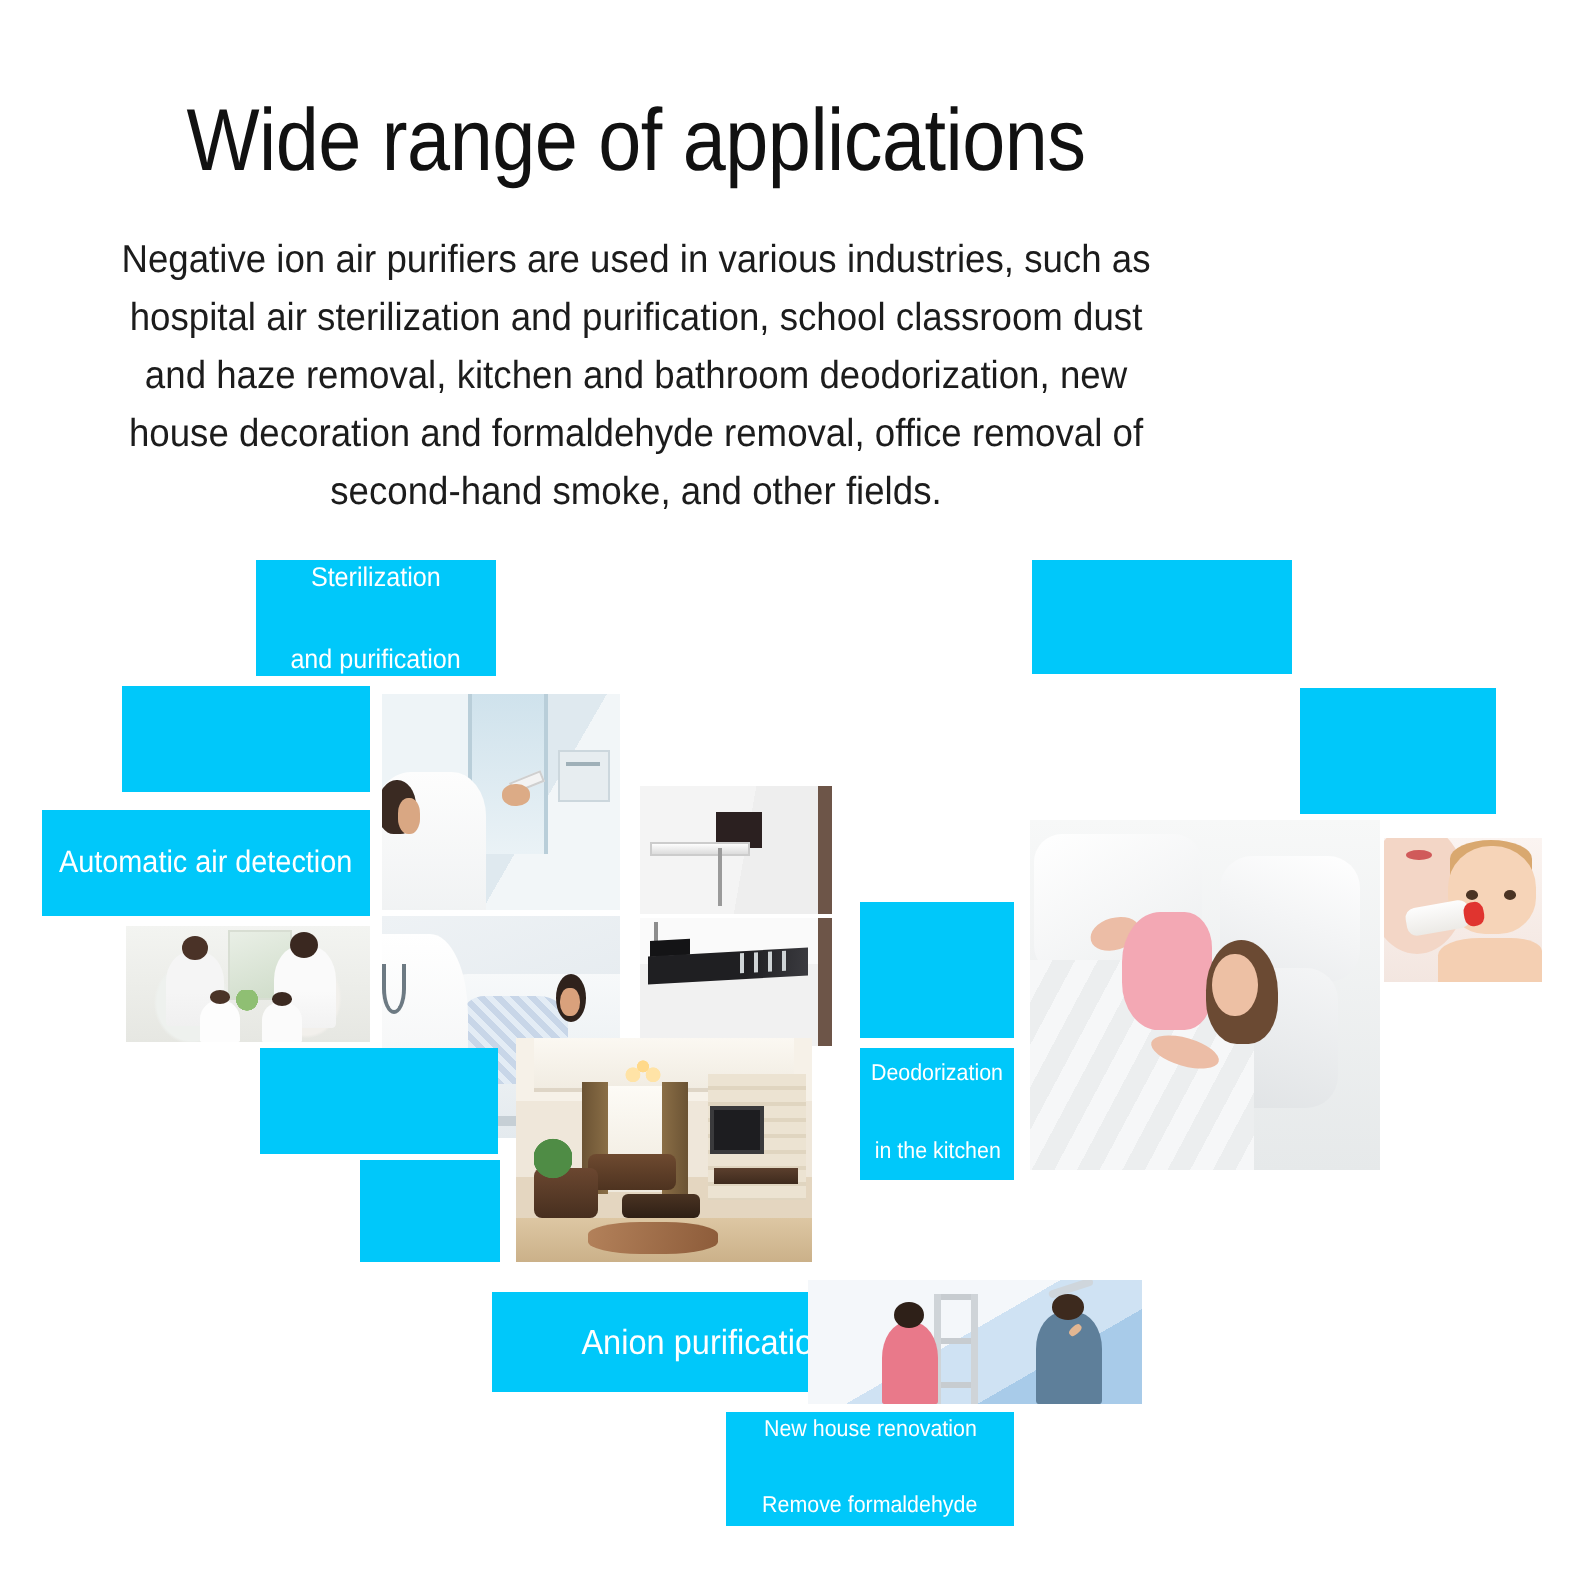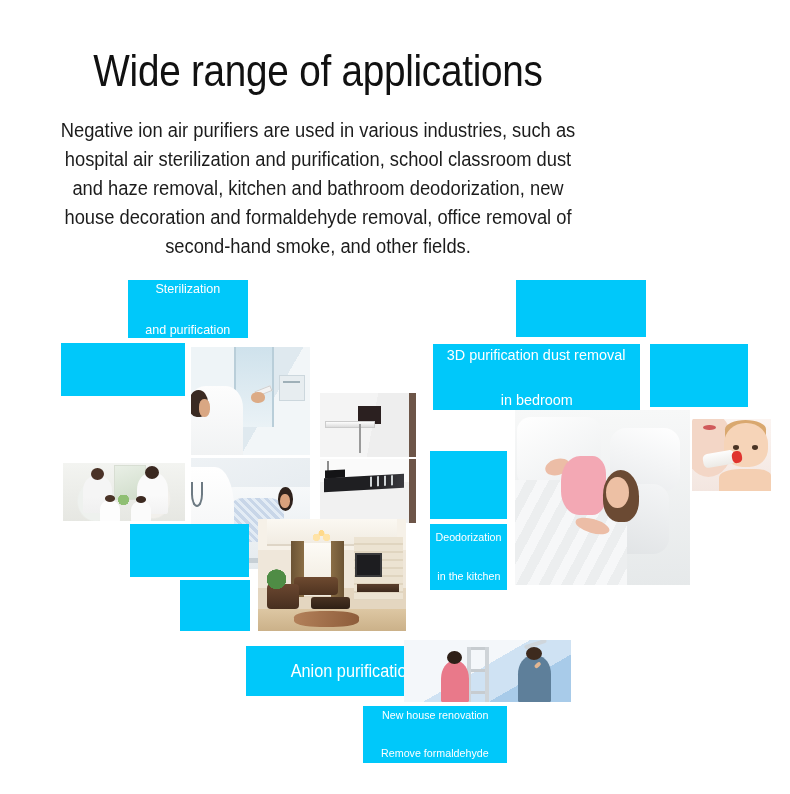--- a/index.html
+++ b/index.html
@@ -476,20 +476,23 @@
         <div class="pat-gown"></div>
         <div class="pat-head"></div>
         <div class="pat-face"></div>
         <div class="pat-rail"></div>
         <div class="pat-doc">
             <div class="pat-steth"></div>
           </div>
       </div>
     </div>
 
+    <div class="tile blue t-md" style="left:21px; top:147px; width:164px; height:53px;">
+      <span class="cap-line">Automatic air detection</span>
+    </div>
 
     <div class="tile photo" style="left:63px; top:205px; width:122px; height:58px;">
       <div class="ph ph-family">
         <div class="fam-win"></div>
         <div class="fam-plant"></div>
         <div class="fam-dad"></div>
         <div class="fam-mom"></div>
         <div class="fam-kid1"></div>
         <div class="fam-kid2"></div>
       </div>
@@ -506,24 +509,20 @@
           <div class="kit-tap"></div>
           <div class="kit-sink"></div>
           <div class="kit-counter"></div>
           <div class="kit-glasses"></div>
         </div>
       </div>
     </div>
 
     <div class="tile blue" style="left:516px; top:22px; width:130px; height:57px;"></div>
 
-    <div class="tile blue t-md" style="left:433px; top:86px; width:207px; height:66px;">
-      <span class="cap-line">3D purification dust removal</span>
-      <span class="cap-line">in bedroom</span>
-    </div>
 
     <div class="tile blue" style="left:650px; top:86px; width:98px; height:63px;"></div>
 
     <div class="tile blue" style="left:430px; top:193px; width:77px; height:68px;"></div>
 
     <div class="tile blue t-xs" style="left:430px; top:266px; width:77px; height:66px;">
       <span class="cap-line">Deodorization</span>
       <span class="cap-line">in the kitchen</span>
     </div>
 

